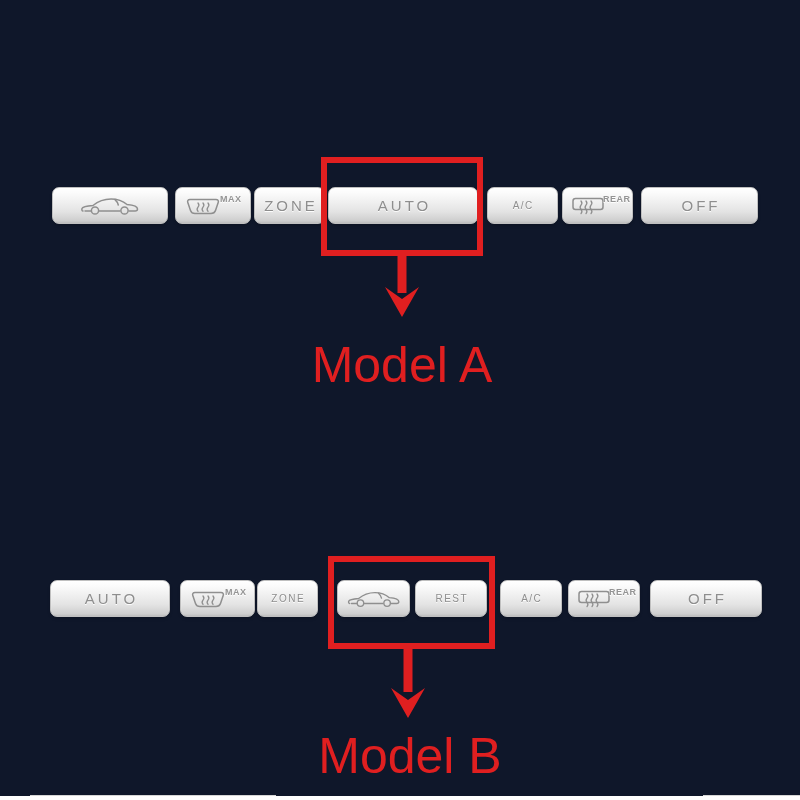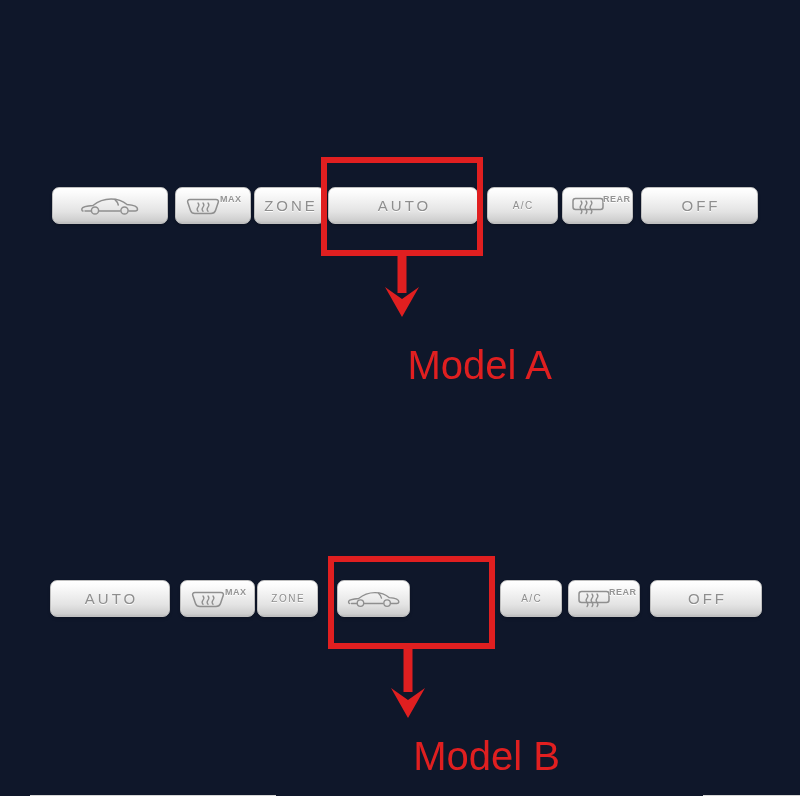--- a/index.html
+++ b/index.html
@@ -21,21 +21,21 @@
   .btn-label.small { font-size:10px; letter-spacing:1.5px; text-indent:1.5px;text-align:right; }
   .sup {
     position:absolute; color:#949494; font-size:9px; font-weight:bold; letter-spacing:0.5px;
     text-shadow:0 1px 0 rgba(255,255,255,0.9);
   }
   .icon { stroke:#8f8f8f; fill:none; stroke-width:1.5; stroke-linecap:round; stroke-linejoin:round; }
 
   
   .hl-box { position:absolute; border:6px solid #e01f20; box-sizing:border-box; background:transparent; pointer-events:none; }
   .arrow { position:absolute; pointer-events:none; }
-  .model-label { position:absolute; width:300px; text-align:right; color:#e01f20; font-size:40px; line-height:50px; letter-spacing:0px; }
+  .model-label { position:absolute; width:300px; text-align:center; color:#e01f20; font-size:50px; line-height:50px; letter-spacing:0px; }
 
   .faint-line { position:absolute; height:2px; background:#d6d6d6; }
 </style>
 </head>
 <body>
 
 <div class="canvas">
 
   <div class="btn" style="left:52px;top:187px;width:116px">
     <svg class="icon" width="62" height="24" viewBox="0 0 62 24">
@@ -113,20 +113,23 @@
     <svg class="icon" width="56" height="22" viewBox="0 0 62 24">
       <path d="M4 17 C3 17 2.6 15.8 3 14.5 C3.5 13 8 12 14 11.5 C20 6.5 26 5 32 5 C39 5 44.5 7.5 48 10.5 C54 11 58.5 12.6 58.5 15 C58.5 16.5 57.6 17 56.2 17 L50 17"></path>
       <path d="M41 17 L20 17"></path>
       <path d="M12 17 L6 17"></path>
       <path d="M36 5.6 C37.8 7.2 38.8 9 39.3 11"></path>
       <circle cx="16" cy="16.5" r="3.6"></circle>
       <circle cx="45.5" cy="16.5" r="3.6"></circle>
     </svg>
   </div>
 
+  <div class="btn" style="left:415px;top:580px;width:72px">
+    <span class="btn-label small">REST</span>
+  </div>
 
   <div class="btn" style="left:500px;top:580px;width:62px">
     <span class="btn-label small">A/C</span>
   </div>
 
   <div class="btn" style="left:568px;top:580px;width:72px">
     <svg class="icon" style="position:absolute;left:7px;top:7px" width="36" height="24" viewBox="0 0 36 24">
       <rect x="3" y="3.5" width="30" height="11" rx="2.5"></rect>
       <path d="M11 6 q1.8 2.1 0 4.2 q-1.8 2.1 0 4.2 q1.8 2.1 0 4.2" stroke-width="1.3"></path>
       <path d="M16 6 q1.8 2.1 0 4.2 q-1.8 2.1 0 4.2 q1.8 2.1 0 4.2" stroke-width="1.3"></path>

